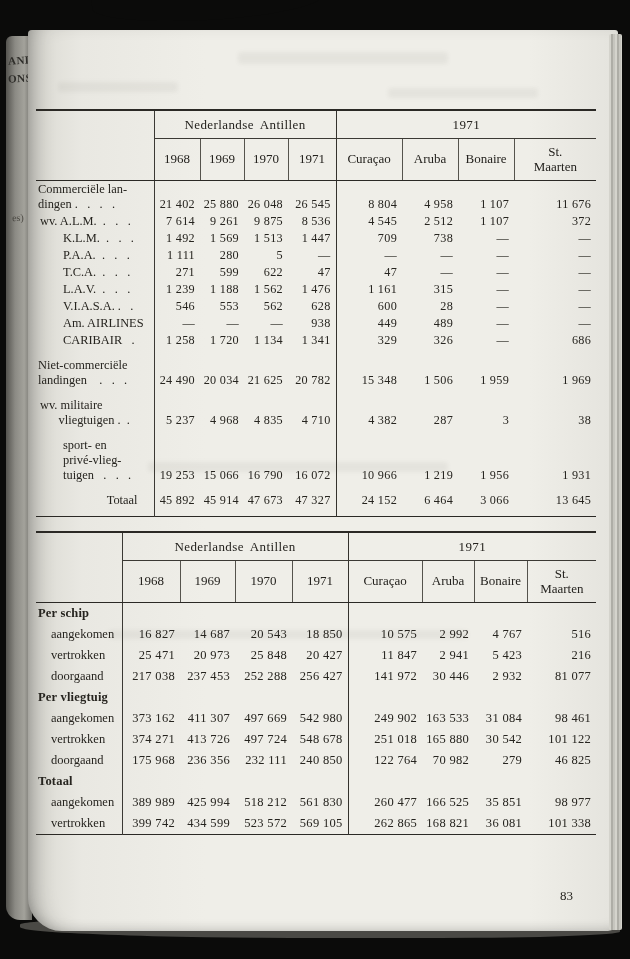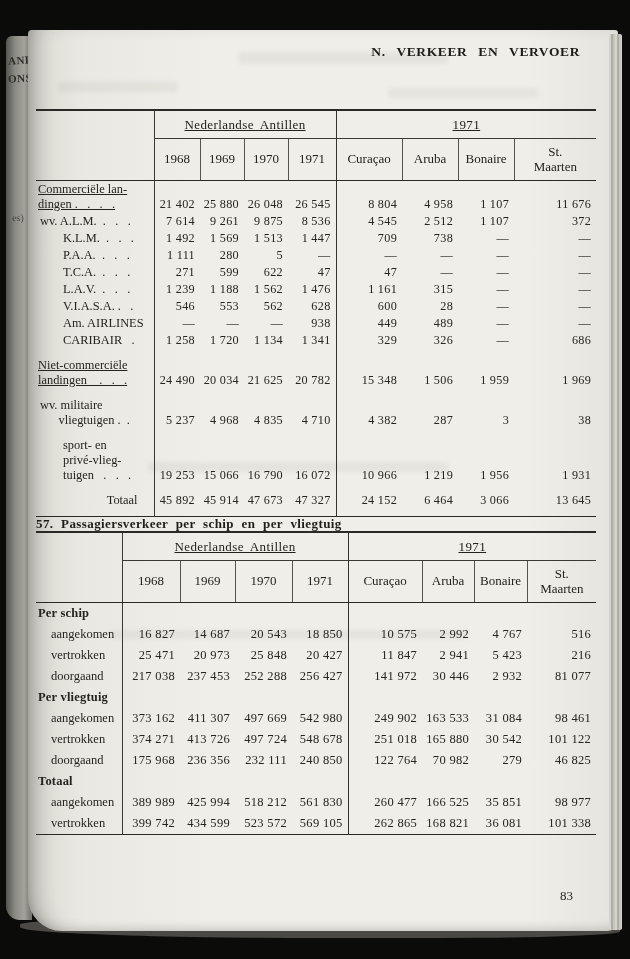--- a/index.html
+++ b/index.html
@@ -61,39 +61,39 @@
   table.stat{
     position:absolute;left:8px;width:560px;border-collapse:collapse;table-layout:fixed;
     border-top:2.5px solid #2b2925;border-bottom:1.6px solid #2b2925;
   }
   .t56{top:79px;}
   .t57{top:501px;}
 
   table.stat th{font-weight:normal;font-size:13px;color:#24221e;padding:0;}
   .lab-h{border-right:1px solid #3b3934;border-bottom:1.6px solid #2b2925;}
   .gh{border-bottom:1px solid #3b3934;text-align:center;font-size:13.5px;height:27px;
-      letter-spacing:.4px;word-spacing:3px;text-decoration:underline;}
+      letter-spacing:.4px;word-spacing:3px;}
   .thy{border-bottom:1.6px solid #2b2925;text-align:center;height:41px;
        vertical-align:middle;white-space:pre-line;line-height:1.15;}
   .gd{border-left:1.2px solid #34322d;}
   .sep{border-left:1px solid #55534d;}
 
   td.lab{
     border-right:1px solid #3b3934;font-size:12.4px;line-height:15px;
     white-space:pre-wrap;padding:1px 2px 1px 2px;vertical-align:top;color:#26241f;
   }
   td.num{
     font-size:12.2px;line-height:15px;text-align:right;vertical-align:bottom;
     padding:1px 5px 1px 0;letter-spacing:.3px;white-space:nowrap;color:#26241f;
   }
   td.num.gd{border-left:1.2px solid #34322d;}
 
   tr.sub td.lab{padding-left:27px;}
   tr.sub0 td.lab{padding-left:4px;}
-  tr.main td.lab{padding-left:2px;text-decoration:underline;}
+  tr.main td.lab{padding-left:2px;}
   tr.total td.lab{text-align:right;padding-right:16px;}
   tr.section td.lab{font-weight:bold;letter-spacing:.2px;}
   tr.item td.lab{padding-left:15px;margin-top:16px;}
   tr.gap td{padding-top:9px;}
   tr.endpad td{padding-bottom:8px;}
   .t57 td.lab,.t57 td.num{line-height:17px;font-size:12.5px;padding-top:2px;padding-bottom:2px;}
 
   .pageno{position:absolute;top:858px;left:532px;font-size:13px;color:#26241f;}
 </style>
 </head>
@@ -110,21 +110,20 @@
   <div class="under-page"></div>
 
   <div class="page">
 
     <div class="ghost" style="left:210px;top:22px;width:210px;height:12px"></div>
     <div class="ghost" style="left:30px;top:52px;width:120px;height:10px"></div>
     <div class="ghost" style="left:360px;top:58px;width:150px;height:10px"></div>
     <div class="ghost" style="left:120px;top:432px;width:300px;height:10px"></div>
     <div class="ghost" style="left:80px;top:600px;width:360px;height:9px"></div>
 
-    <div class="title">N. VERKEER EN VERVOER</div>
 
 
     <table class="stat t56">
       <colgroup>
         <col style="width:118px">
           <col style="width:46px">
           <col style="width:44px">
           <col style="width:44px">
           <col style="width:48px">
         <col style="width:66px">
@@ -295,21 +294,20 @@
             <td class="num">47 673</td>
             <td class="num">47 327</td>
             <td class="num gd">24 152</td>
             <td class="num">6 464</td>
             <td class="num">3 066</td>
             <td class="num">13 645</td>
           </tr>
         </tbody>
     </table>
 
-    <div class="caption cap57">57. Passagiersverkeer per schip en per vliegtuig</div>
 
     <table class="stat t57">
       <colgroup>
         <col style="width:86px">
           <col style="width:58px">
           <col style="width:55px">
           <col style="width:57px">
           <col style="width:56px">
         <col style="width:74px">
           <col style="width:52px">

